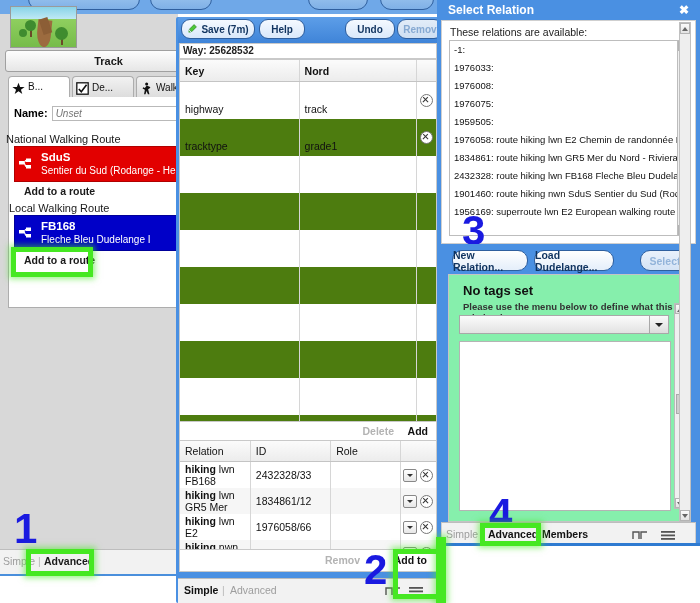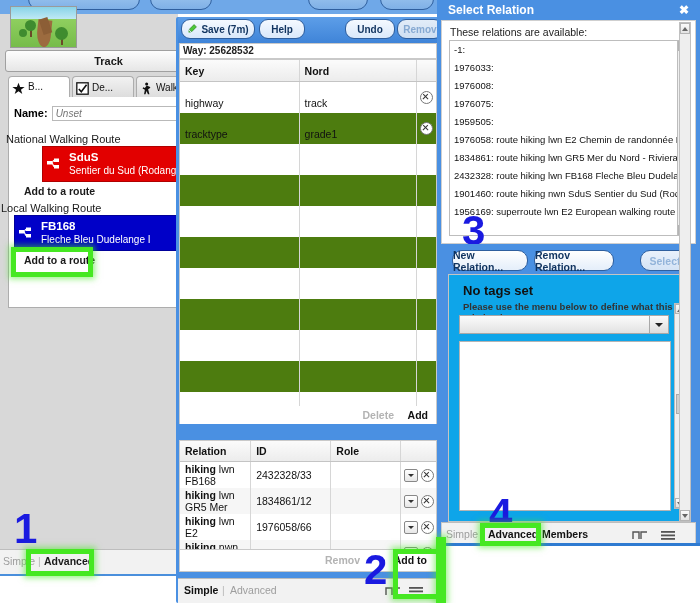--- a/index.html
+++ b/index.html
@@ -67,26 +67,26 @@
 
   #form-area{left:8px;top:97px;width:170px;height:210px;background:#ffffff;border:1px solid #adadad;border-top:none;}
   #name-row{left:14px;top:105px;width:160px;height:16px;display:flex;align-items:center;gap:4px;}
   #name-label{font-weight:bold;font-size:11px;}
   #name-input{
     width:140px;height:15px;border:1px solid #b9b9b9;background:#fff;
     font-size:10px;color:#9a9a9a;font-style:italic;line-height:15px;padding-left:3px;box-sizing:border-box;
   }
   .grp-hdr{font-size:11px;color:#1a1a1a;}
   #grp1{left:6px;top:133px;}
-  #grp2{left:1px;top:202px;}
+  #grp2{left:9px;top:202px;}
   .route-row{
     position:absolute;left:14px;width:162px;height:34px;color:#fff;overflow:hidden;
     display:flex;align-items:center;
   }
-  .route-row.red{top:146px;background:#e20000;border:1px solid #b00000;margin-left:28px;}
+  .route-row.red{top:146px;background:#e20000;border:1px solid #b00000;}
   .route-row.blue{top:215px;background:#0000c8;border:1px solid #00009a;}
   .route-icn{width:26px;height:22px;flex:0 0 26px;display:flex;align-items:center;justify-content:center;}
   .route-txt{line-height:1.15;overflow:hidden;white-space:nowrap;}
   .route-code{font-weight:bold;font-size:11.5px;}
   .route-desc{font-size:10px;}
   .add-route{position:absolute;left:24px;font-weight:bold;font-size:10.5px;color:#1a1a1a;}
   #addr1{top:185px;}
   #addr2{top:254px;}
 
   #mark1{left:14px;top:505px;font-size:42px;font-weight:bold;color:#1a1ae0;font-family:"Liberation Sans",sans-serif;}
@@ -123,35 +123,35 @@
   #way-bar{left:179px;top:43px;width:258px;height:16px;background:#fff;border:1px solid #c9c9c9;
     box-sizing:border-box;font-size:10px;line-height:14px;padding-left:3px;color:#222;}
   #way-bar b{font-weight:bold;}
 
   #tag-table{left:179px;top:59px;width:258px;height:363px;background:#fff;border:1px solid #c9c9c9;box-sizing:border-box;overflow:hidden;}
   #tag-table table{border-collapse:collapse;width:100%;font-size:10.5px;}
   #tag-table th{
     background:linear-gradient(#fbfbfb,#ececec);border-bottom:1px solid #c4c4c4;border-right:1px solid #d6d6d6;
     text-align:left;font-weight:bold;padding:3px 0 3px 5px;height:15px;color:#111;
   }
-  #tag-table td{border-right:1px solid #d6d6d6;padding:12px 0 2px 5px;height:17px;color:#111;}
+  #tag-table td{border-right:1px solid #d6d6d6;padding:18px 0 2px 5px;height:17px;color:#111;}
   #tag-table tr.odd td{background:#4d7c0f;}
   #tag-table .cx{width:20px;text-align:center;padding:0;border-right:none;}
   .colk{width:120px;}
   .colv{width:118px;}
 
-  #da-row{left:179px;top:406px;width:258px;height:18px;background:#fff;border-left:1px solid #c9c9c9;border-right:1px solid #c9c9c9;box-sizing:border-box;}
+  #da-row{left:179px;top:422px;width:258px;height:18px;background:#fff;border-left:1px solid #c9c9c9;border-right:1px solid #c9c9c9;box-sizing:border-box;}
   #da-del{position:absolute;right:42px;top:3px;font-size:10.5px;font-weight:bold;color:#b3b3b3;}
   #da-add{position:absolute;right:8px;top:3px;font-size:10.5px;font-weight:bold;color:#111;}
 
   #rel-table{left:179px;top:440px;width:258px;height:110px;background:#fff;border:1px solid #c9c9c9;box-sizing:border-box;overflow:hidden;}
   #rel-table table{border-collapse:collapse;width:100%;font-size:10.5px;}
   #rel-table th{
     background:linear-gradient(#fbfbfb,#ececec);border-bottom:1px solid #c4c4c4;border-right:1px solid #d6d6d6;
-    text-align:left;font-weight:bold;padding:3px 0 3px 5px;height:14px;color:#111;margin-left:48px;
+    text-align:left;font-weight:normal;padding:3px 0 3px 5px;height:14px;color:#111;margin-left:48px;
   }
   #rel-table td{border-right:1px solid #d6d6d6;padding:1px 0 1px 5px;height:16px;color:#111;}
   #rel-table tr.odd td{background:#f6f6f6;}
   #rel-table .ctl{width:36px;border-right:none;text-align:center;padding:0;white-space:nowrap;}
   .colr{width:70px;}
   .coli{width:78px;}
   .colro{width:72px;}
   .rel-kind{font-weight:bold;}
   .mini-dd{display:inline-block;width:12px;height:11px;border:1px solid #888;border-radius:2px;
     background:linear-gradient(#fff,#e7e7e7);position:relative;vertical-align:middle;margin-right:3px;}
@@ -202,21 +202,21 @@
     position:absolute;top:6px;height:19px;border:1px solid #2f5f9e;border-radius:10px;
     background:linear-gradient(#ffffff,#e4eefa);font-size:10.5px;font-weight:bold;color:#10335f;
     display:flex;align-items:center;justify-content:center;
   }
   #b-new{left:15px;width:74px;}
   #b-load{left:97px;width:78px;}
   #b-select{right:10px;width:48px;color:#93b4da;background:linear-gradient(#e9f1fb,#d4e3f5);}
   #hl-new{left:11px;top:247px;width:82px;height:30px;border:5px solid #46e822;box-sizing:border-box;
     box-shadow:0 0 6px 2px rgba(70,232,34,.55);}
 
-  #right-lower{left:448px;top:274px;width:240px;height:248px;background:#0ea5e9;border:1px solid #c4c4c4;box-sizing:border-box;}
+  #right-lower{left:448px;top:274px;width:240px;height:248px;background:#86efac;border:1px solid #c4c4c4;box-sizing:border-box;}
   #notags{position:absolute;left:14px;top:8px;font-size:13px;font-weight:bold;color:#111;}
   #notags-sub{position:absolute;left:14px;top:26px;font-size:9.5px;font-weight:bold;color:#333;}
   #combo{position:absolute;left:10px;top:40px;width:210px;height:19px;border:1px solid #a8a8a8;
     background:linear-gradient(#fbfbfb,#e2e2e2);box-sizing:border-box;}
   #combo .lbl{position:absolute;left:0;right:20px;top:0;height:19px;line-height:19px;text-align:left;font-size:11px;font-weight:bold;color:#111;margin-top:40px;}
   #combo .arw{position:absolute;right:0;top:0;width:18px;height:17px;border-left:1px solid #a8a8a8;
     background:linear-gradient(#fafafa,#dcdcdc);}
   #combo .arw:after{content:"";position:absolute;left:5px;top:7px;border-left:4px solid transparent;
     border-right:4px solid transparent;border-top:4px solid #222;}
   #blankbox{position:absolute;left:10px;top:66px;width:212px;height:170px;background:#fff;border:1px solid #b4b4b4;box-sizing:border-box;}
@@ -590,21 +590,21 @@
     <div class="ar dn">
         <i></i>
       </div>
   </div>
 </div>
 
 <div class="abs nosel" id="mark3">3</div>
 
 <div class="abs" id="btn-row">
   <div class="dlgbtn" id="b-new">New Relation...</div>
-  <div class="dlgbtn" id="b-load">Remov Relation...</div>
+  <div class="dlgbtn" id="b-load">Load Dudelange...</div>
   <div class="dlgbtn" id="b-select">Select</div>
 </div>
 <div class="abs" id="hl-new"></div>
 
 <div class="abs" id="right-lower">
   <span id="notags">No tags set</span>
   <span id="notags-sub">Please use the menu below to define what this relation is</span>
   <div id="combo">
     <span class="lbl">unknown</span>
     <span class="arw"></span>

